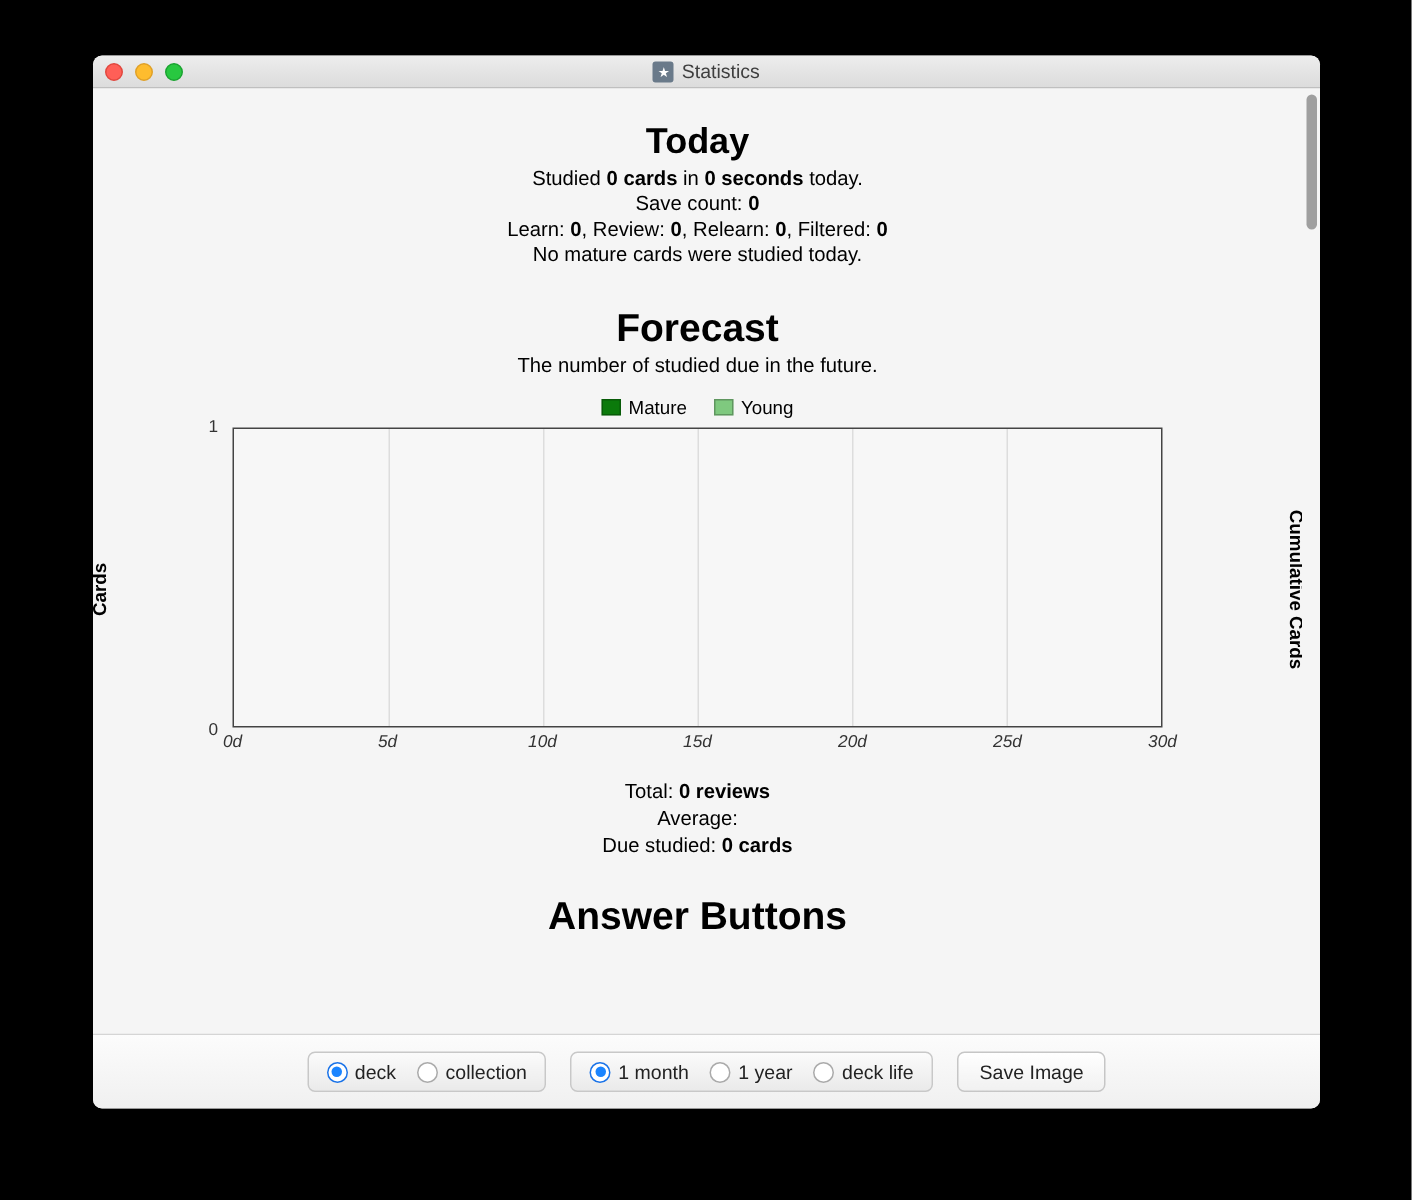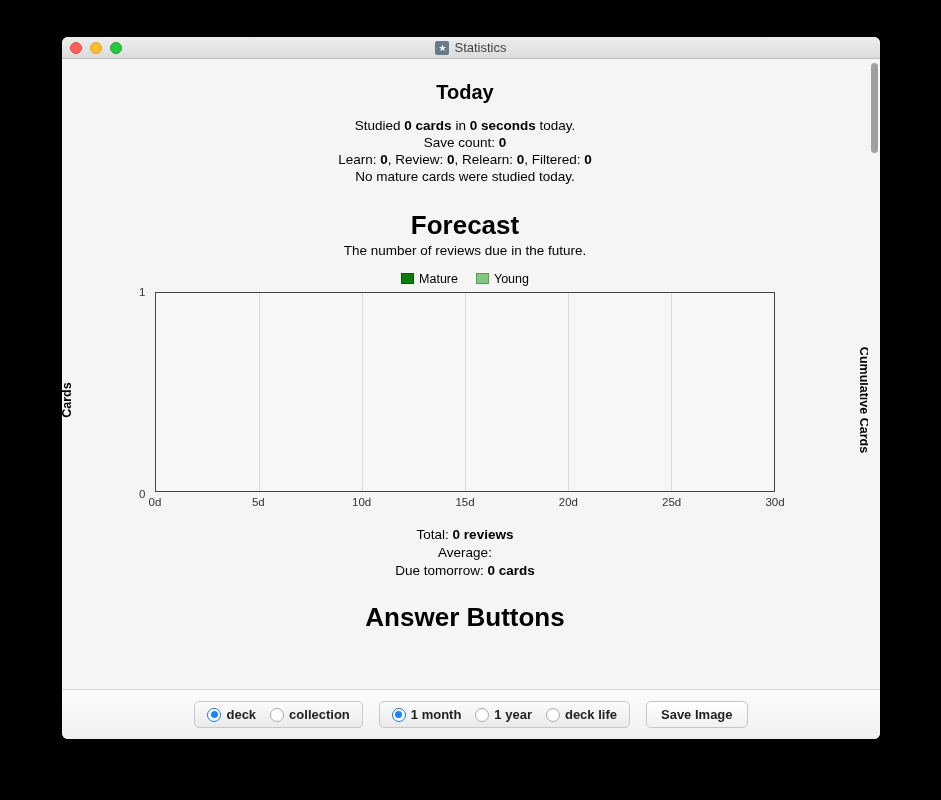--- a/index.html
+++ b/index.html
@@ -83,22 +83,22 @@
     background: rgba(0,0,0,0.35);
     border-radius: 4px;
   }
   .section {
     text-align: center;
   }
   h1 {
     margin: 0;
     font-weight: bold;
   }
-  .today-title { font-size: 20px; margin-top: 22px; }
-  .today-lines { font-size: 13.5px; line-height: 1.25; margin-top: 14px; }
+  .today-title { font-size: 24px; margin-top: 22px; }
+  .today-lines { font-size: 13.5px; line-height: 1.25; margin-top: 2px; }
   .forecast-title { font-size: 26px; margin-top: 24px; }
   .forecast-sub { font-size: 13.5px; margin-top: 2px; }
   .legend {
     display: flex;
     justify-content: center;
     gap: 18px;
     margin-top: 14px;
     font-size: 12.5px;
     align-items: center;
   }
@@ -151,20 +151,21 @@
     left: 34px;
     font-size: 11.5px;
     color: #333;
     transform: translateY(-50%);
   }
   .xticks {
     position: absolute;
     left: 50px; right: 50px;
     bottom: -2px;
     height: 16px;
+    font-style: italic;
   }
   .xtick {
     position: absolute;
     font-size: 11.5px;
     color: #333;
     transform: translateX(-50%);
   }
   .forecast-stats {
     font-size: 13.5px;
     line-height: 1.35;
@@ -179,21 +180,20 @@
   .bottom-bar {
     height: 50px;
     border-top: 1px solid #d5d5d5;
     background: linear-gradient(#fcfcfc, #f0f0f0);
     display: flex;
     align-items: center;
     justify-content: center;
     gap: 16px;
     padding: 0 14px;
     flex-shrink: 0;
-    font-weight: bold;
   }
   .seg {
     background: linear-gradient(#fbfbfb, #eaeaea);
     border: 1px solid #c8c8c8;
     border-radius: 5px;
     padding: 5px 12px;
     display: flex;
     align-items: center;
     gap: 14px;
     font-size: 13px;
@@ -259,21 +259,21 @@
           </div>
           <div>
             <span>Learn: </span><b>0</b><span>, Review: </span><b>0</b><span>, Relearn: </span><b>0</b><span>, Filtered: </span><b>0</b>
           </div>
           <div>No mature cards were studied today.</div>
         </div>
       </div>
 
       <div class="section">
         <h1 class="forecast-title">Forecast</h1>
-        <div class="forecast-sub">The number of reviews due in the future.</div>
+        <div class="forecast-sub">The number of studied due in the future.</div>
 
         <div class="legend">
           <div class="legend-item">
             <span class="swatch mature"></span>
             <span>Mature</span>
           </div>
           <div class="legend-item">
             <span class="swatch young"></span>
             <span>Young</span>
           </div>
@@ -305,21 +305,21 @@
             <span class="xtick" style="left:50%">15d</span>
             <span class="xtick" style="left:66.666%">20d</span>
             <span class="xtick" style="left:83.333%">25d</span>
             <span class="xtick" style="left:100%">30d</span>
           </div>
         </div>
 
         <div class="forecast-stats">
           <div><span>Total: </span><b>0 reviews</b></div>
           <div><span>Average:</span><span></span></div>
-          <div><span>Due tomorrow: </span><b>0 cards</b></div>
+          <div><span>Due studied: </span><b>0 cards</b></div>
         </div>
       </div>
 
       <div class="section">
         <div class="answer-title">Answer Buttons</div>
       </div>
 
     </div>
     <div class="scrollbar"></div>
   </div>

